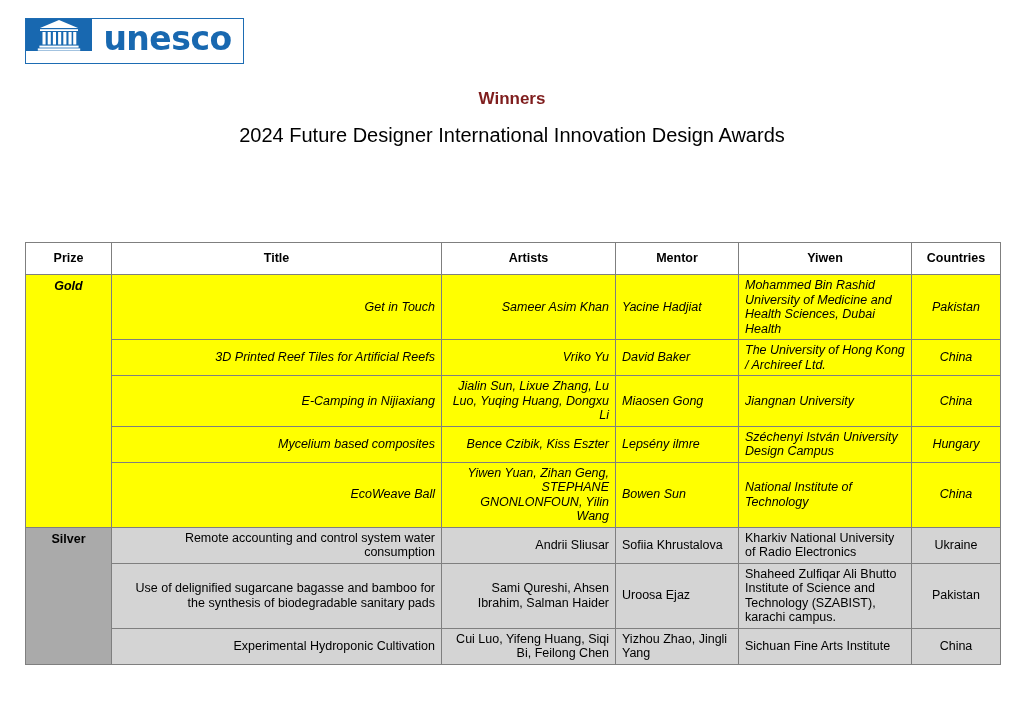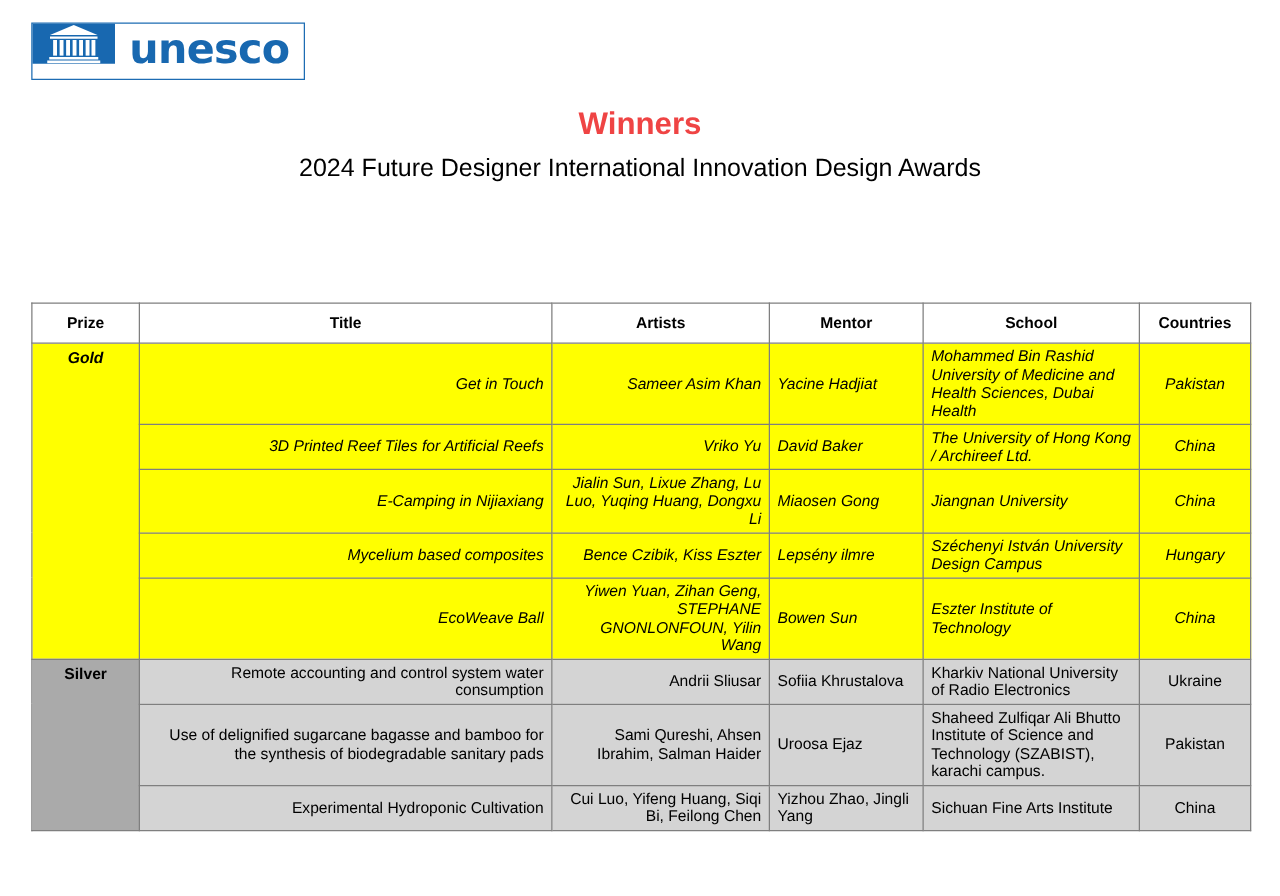--- a/index.html
+++ b/index.html
@@ -52,23 +52,23 @@
 
   
   .title-stack {
     position: absolute;
     left: 0;
     top: 82px;
     width: 1024px;
     text-align: center;
   }
   .title-main {
-    font-size: 25px;
-    font-weight: bold;
-    color: #ef4444;
+    font-size: 17px;
+    font-weight: bold;
+    color: #7f1d1d;
     line-height: 34px;
   }
   .title-sub {
     font-size: 20px;
     font-weight: normal;
     color: #000000;
     line-height: 39px;
   }
 
   
@@ -161,21 +161,21 @@
     <col class="col-mentor">
       <col class="col-school">
       <col class="col-country">
   </colgroup>
   <thead>
     <tr>
       <th>Prize</th>
       <th>Title</th>
       <th>Artists</th>
       <th>Mentor</th>
-      <th>School</th>
+      <th>Yiwen</th>
       <th>Countries</th>
     </tr>
   </thead>
   <tbody>
       <tr class="band-gold">
         <td class="prize-cell prize-gold" rowspan="5">Gold</td>
         <td class="cell-title">Get in Touch</td>
         <td class="cell-artists">Sameer Asim Khan</td>
         <td class="cell-mentor">Yacine Hadjiat</td>
         <td class="cell-school">Mohammed Bin Rashid University of Medicine and Health Sciences, Dubai Health</td>
@@ -199,21 +199,21 @@
         <td class="cell-title">Mycelium based composites</td>
         <td class="cell-artists">Bence Czibik, Kiss Eszter</td>
         <td class="cell-mentor">Lepsény ilmre</td>
         <td class="cell-school">Széchenyi István University Design Campus</td>
         <td class="cell-country">Hungary</td>
       </tr>
       <tr class="band-gold">
         <td class="cell-title">EcoWeave Ball</td>
         <td class="cell-artists">Yiwen Yuan, Zihan Geng, STEPHANE GNONLONFOUN, Yilin Wang</td>
         <td class="cell-mentor">Bowen Sun</td>
-        <td class="cell-school">Eszter Institute of Technology</td>
+        <td class="cell-school">National Institute of Technology</td>
         <td class="cell-country">China</td>
       </tr>
       <tr class="band-silver">
         <td class="prize-cell prize-silver" rowspan="3">Silver</td>
         <td class="cell-title">Remote accounting and control system water consumption</td>
         <td class="cell-artists">Andrii Sliusar</td>
         <td class="cell-mentor">Sofiia Khrustalova</td>
         <td class="cell-school">Kharkiv National University of Radio Electronics</td>
         <td class="cell-country">Ukraine</td>
       </tr>

